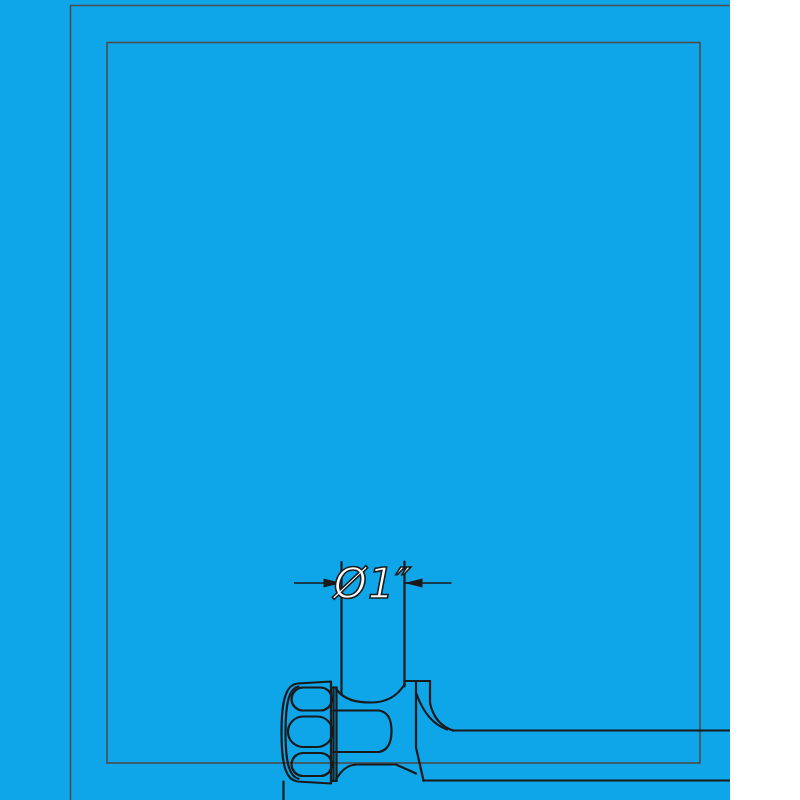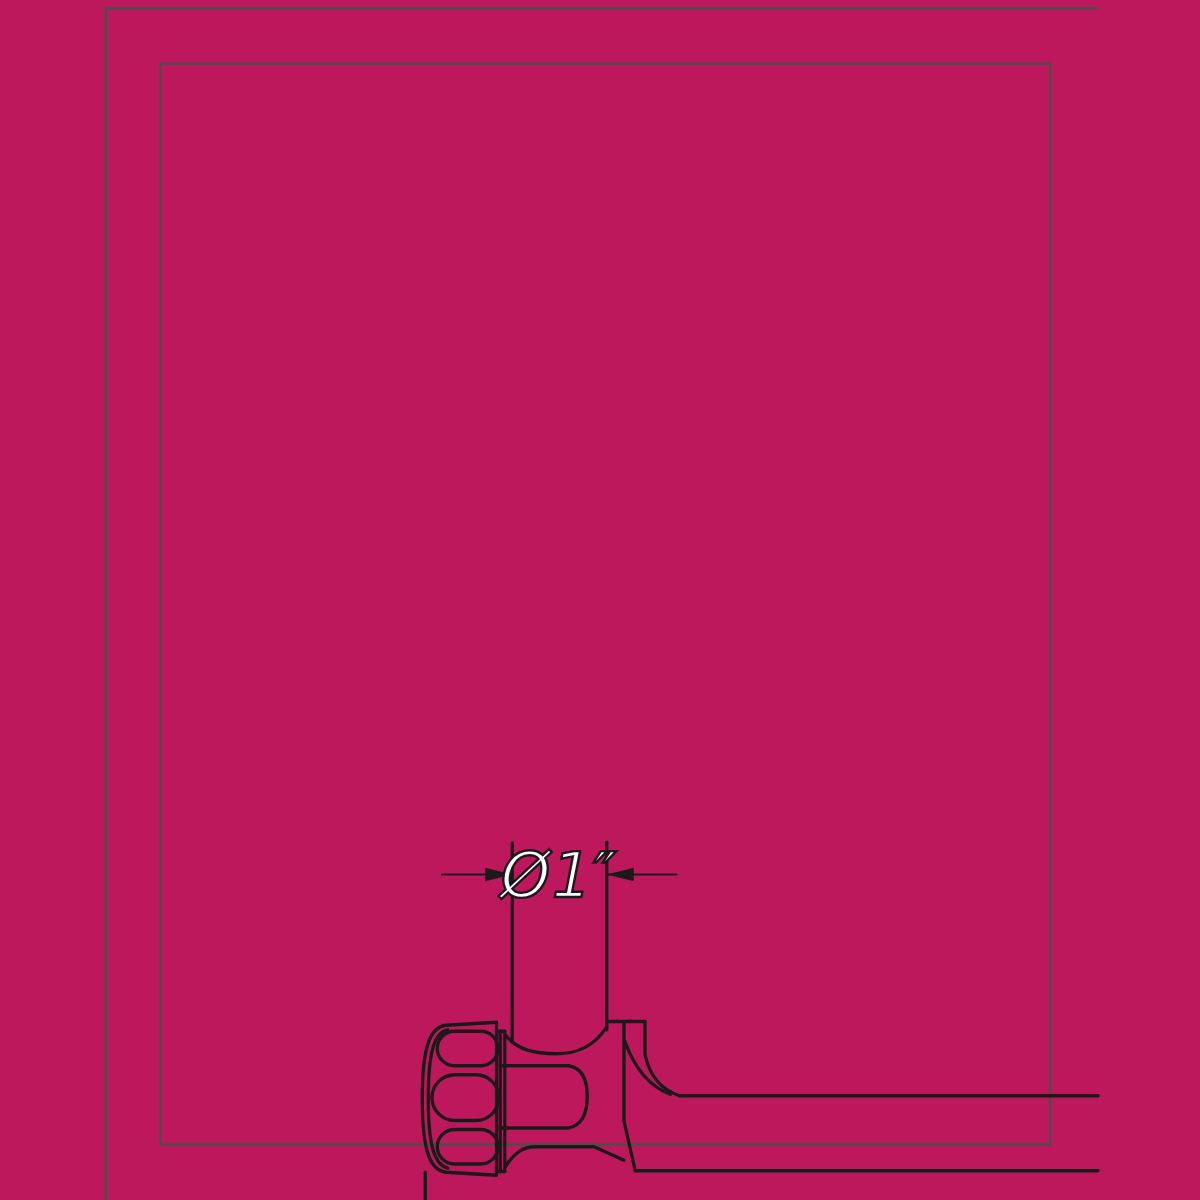--- a/index.html
+++ b/index.html
@@ -3,23 +3,23 @@
 <meta charset="utf-8">
 <style>
   html, body {
     margin: 0;
     padding: 0;
     background: #ffffff;
     font-family: "DejaVu Sans", sans-serif;
   }
   .canvas {
     position: relative;
-    width: 800px;
+    width: 730px;
     height: 800px;
-    background: #be185d;
+    background: #0ea5e9;
     overflow: hidden;
     text-align: center;
   }
   svg.drawing {
     position: absolute;
     left: 0;
     top: 0;
     width: 800px;
     height: 800px;
     display: block;

